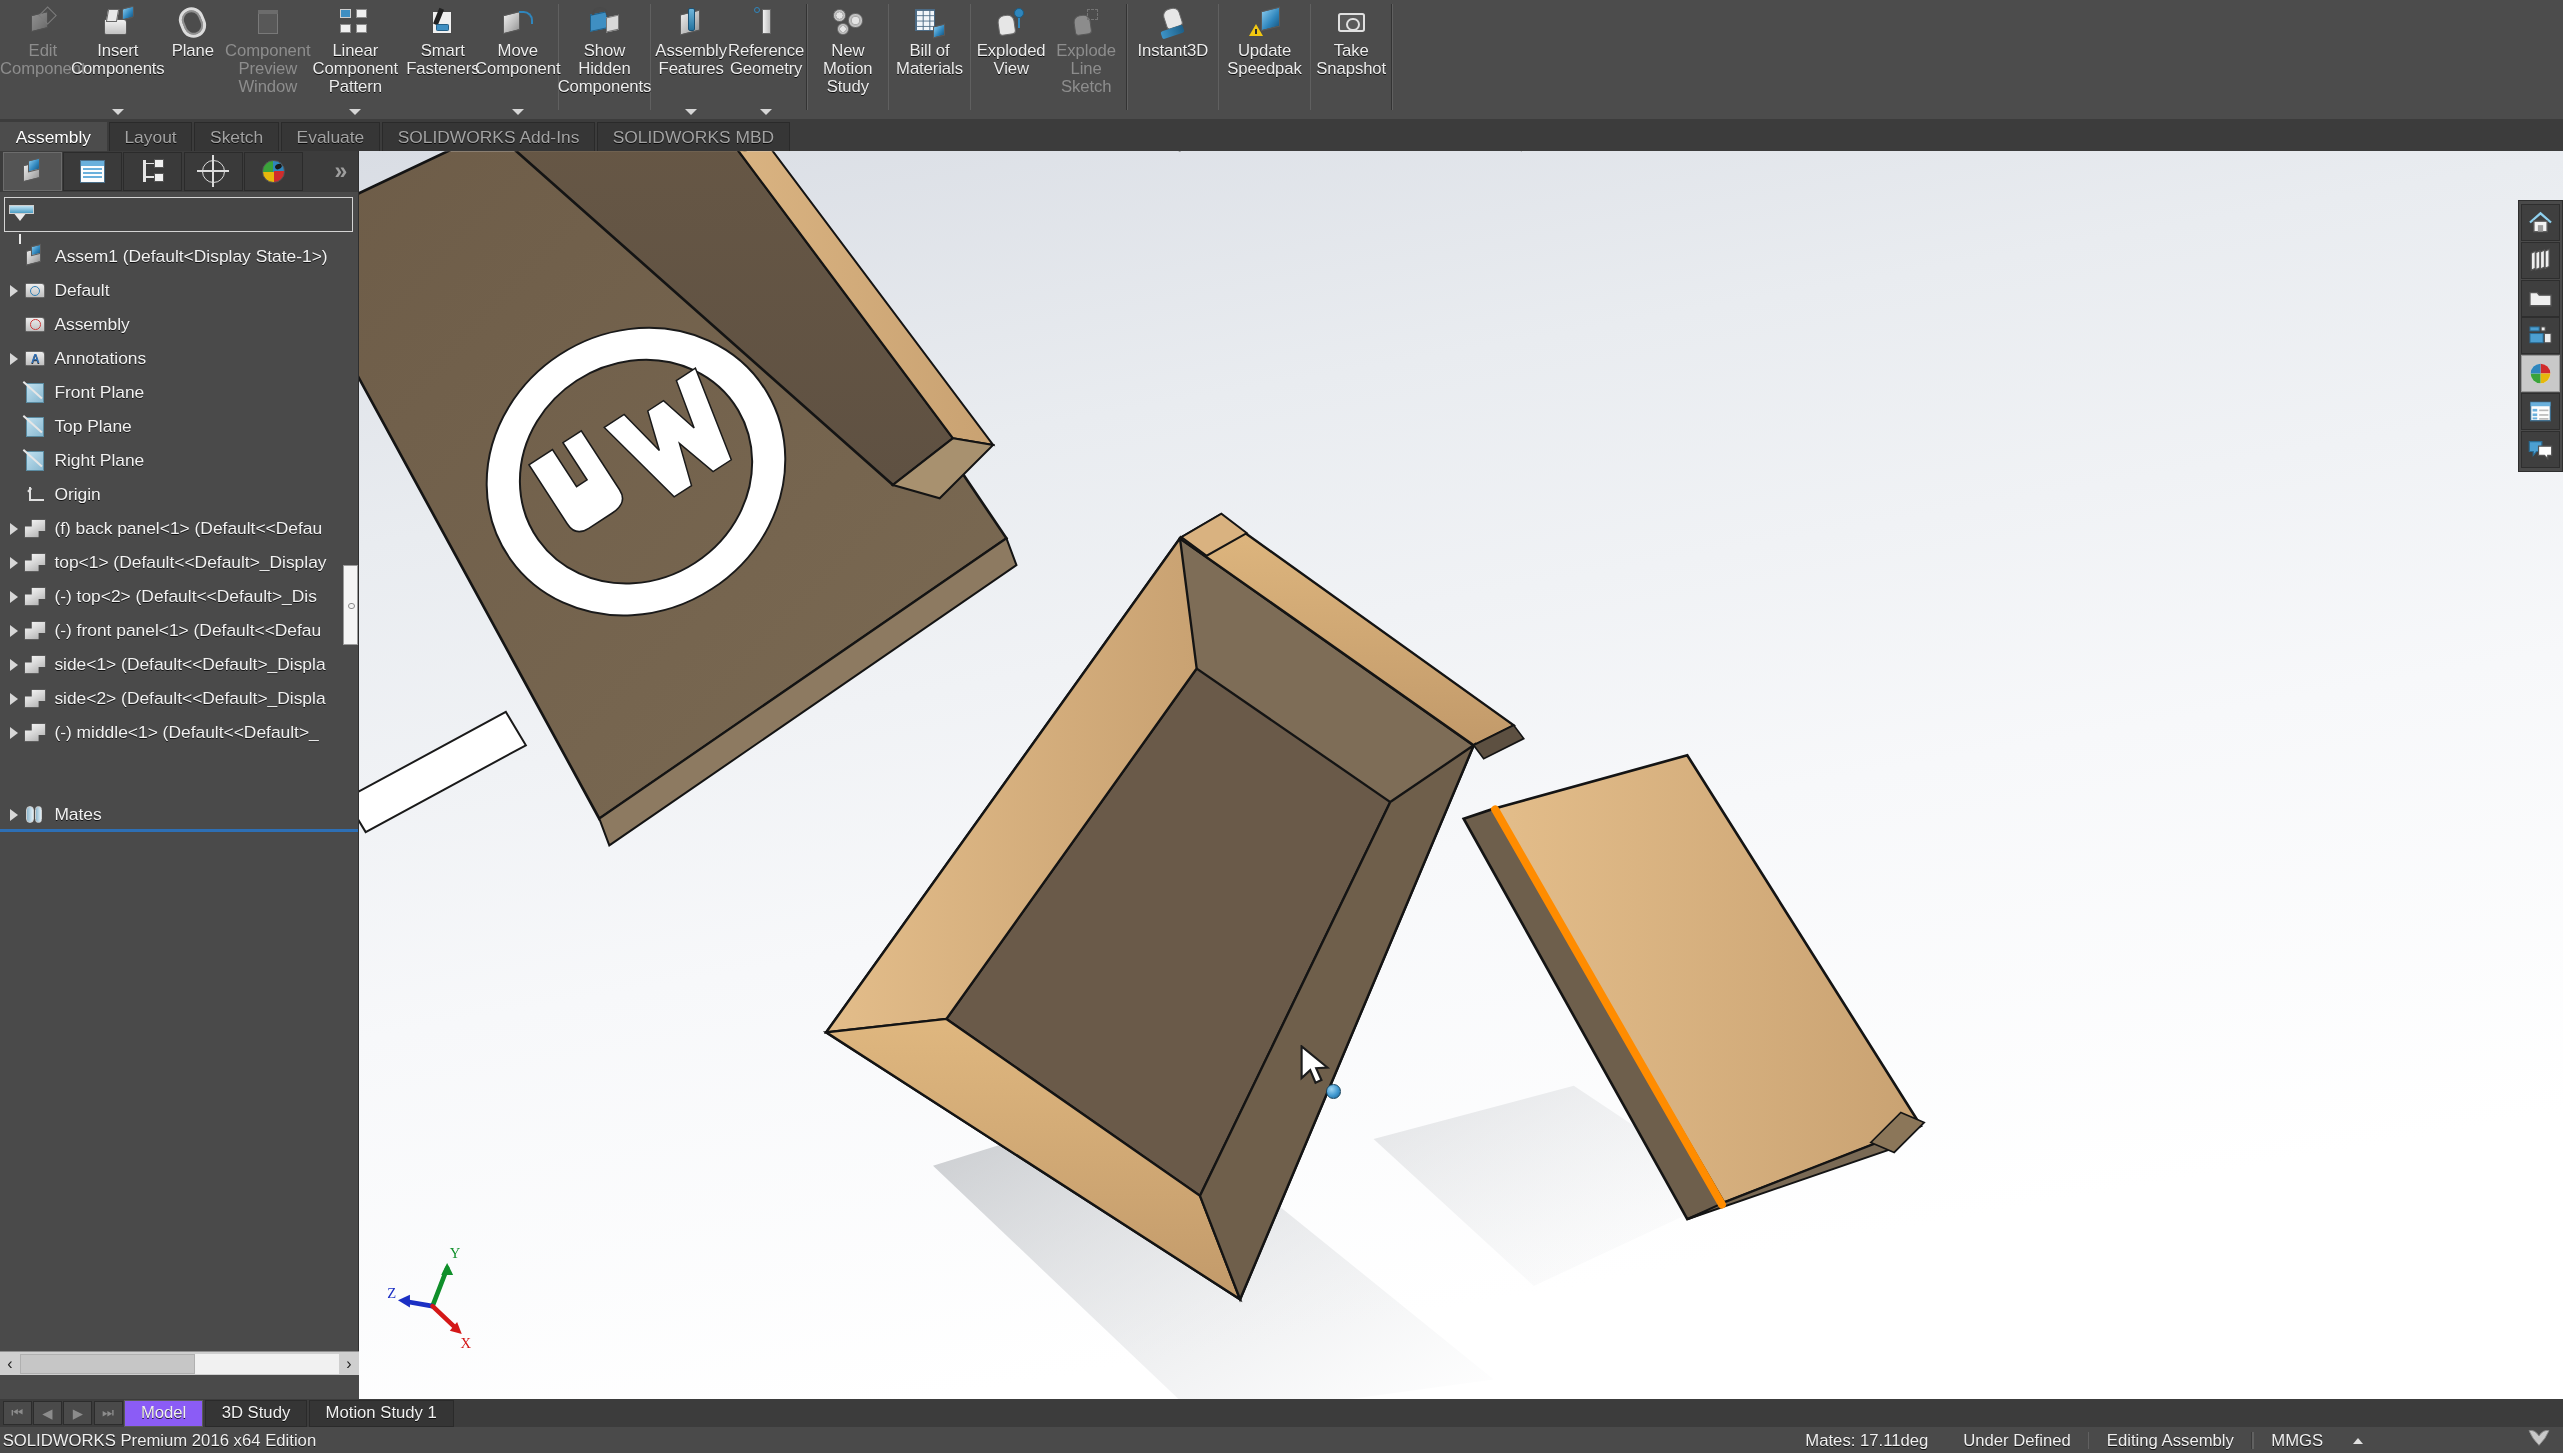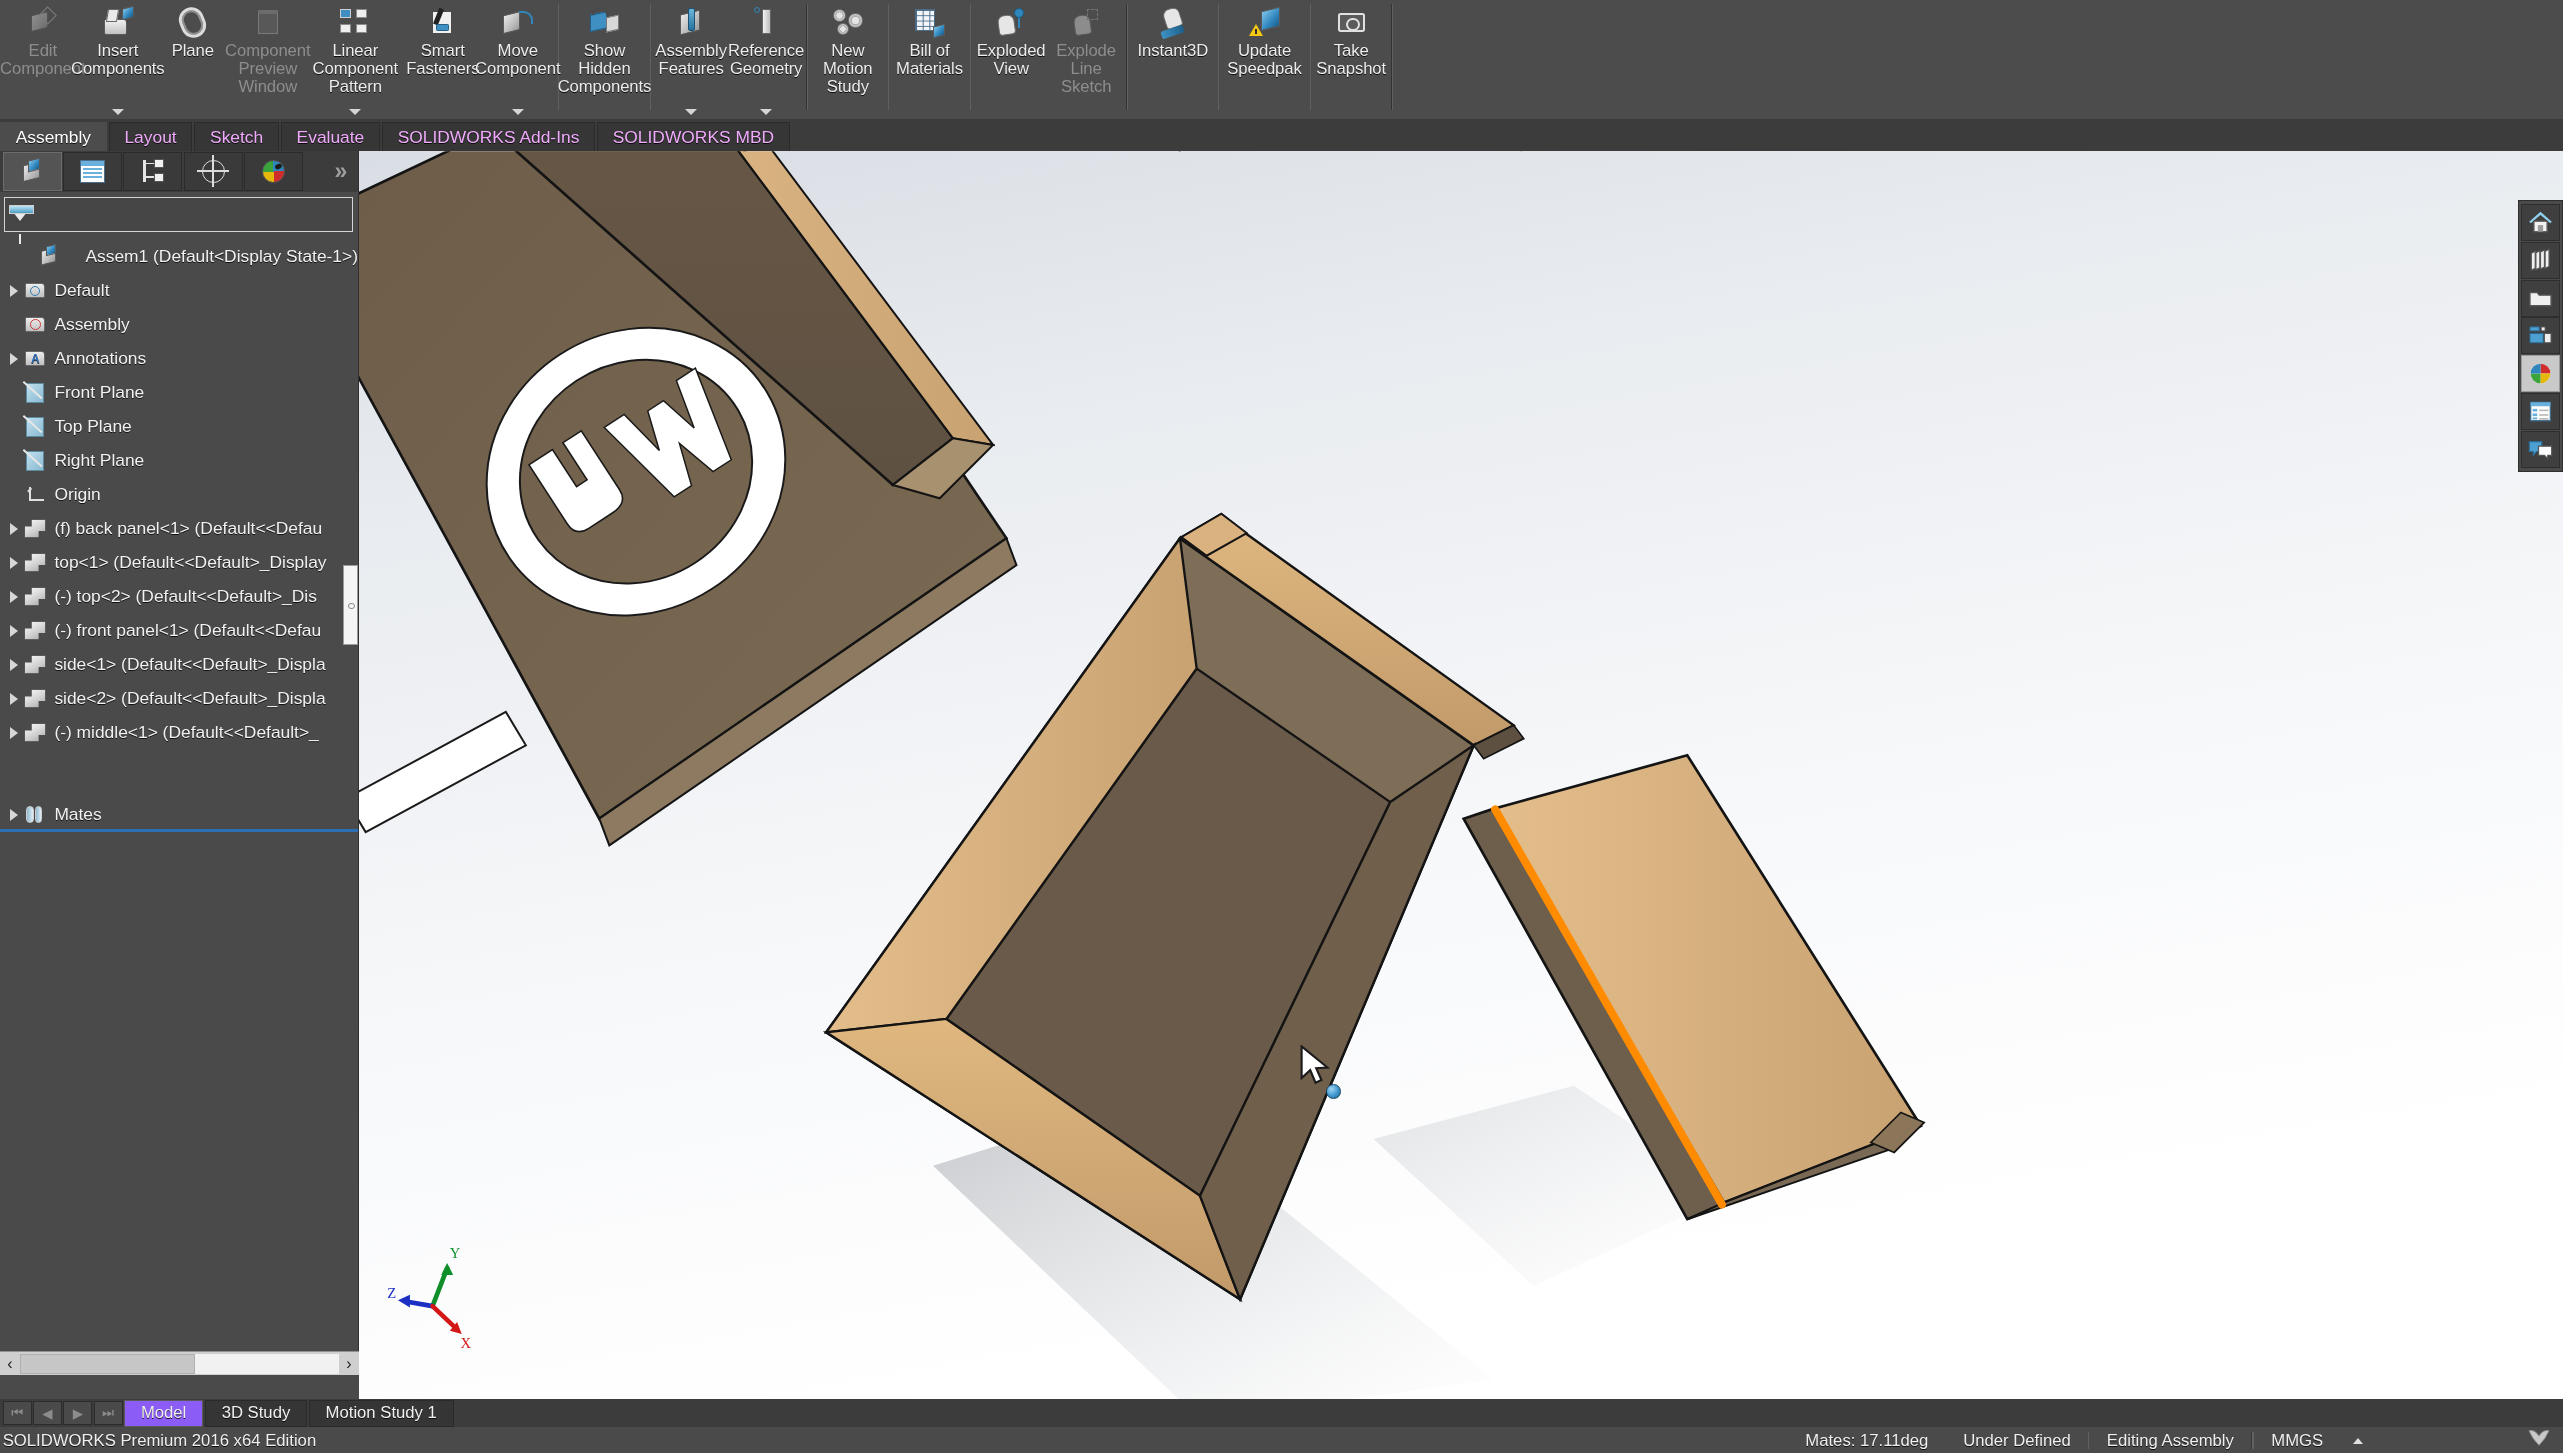--- a/index.html
+++ b/index.html
@@ -115,21 +115,21 @@
   
   .tabbar {
     position: absolute; top: 119px; left: 0;
     width: 2563px; height: 32px;
     background: #3c3c3c;
     display: flex; align-items: flex-end;
   }
   .tab {
     height: 29px; padding: 0 14.7px;
     display: flex; align-items: center;
-    font-size: 17.4px; color: #f0abfc;
+    font-size: 17.4px; color: #a3a3a3;
     background: #363636;
     border: 0.7px solid #2a2a2a;
     border-bottom: none;
     margin-right: 2px;
     text-shadow: 0 0.7px 0 rgba(0,0,0,0.8);
     cursor: default; white-space: nowrap;
   }
   .tab.active {
     background: #4c4c4c; border-color: #4c4c4c;
     color: #ffffff;
@@ -189,21 +189,21 @@
 
   .tree { padding-top: 5.3px; position: relative; }
   .trow {
     display: flex; align-items: center;
     height: 34px; padding-left: 2.7px;
     font-size: 17.4px; color: #f2f2f2;
     text-shadow: 0 0.7px 0 rgba(0,0,0,0.75);
     white-space: nowrap; cursor: default;
     overflow: hidden;
   }
-  .trow.root { padding-left: 6px; justify-content: space-between; }
+  .trow.root { padding-left: 6px; }
   .texp {
     width: 17.4px; flex: 0 0 17.4px;
     display: flex; align-items: center; justify-content: center;
   }
   .texp .arr {
     width: 0; height: 0;
     border-top: 6px solid transparent;
     border-bottom: 6px solid transparent;
     border-left: 8px solid #d7d7d7;
   }

